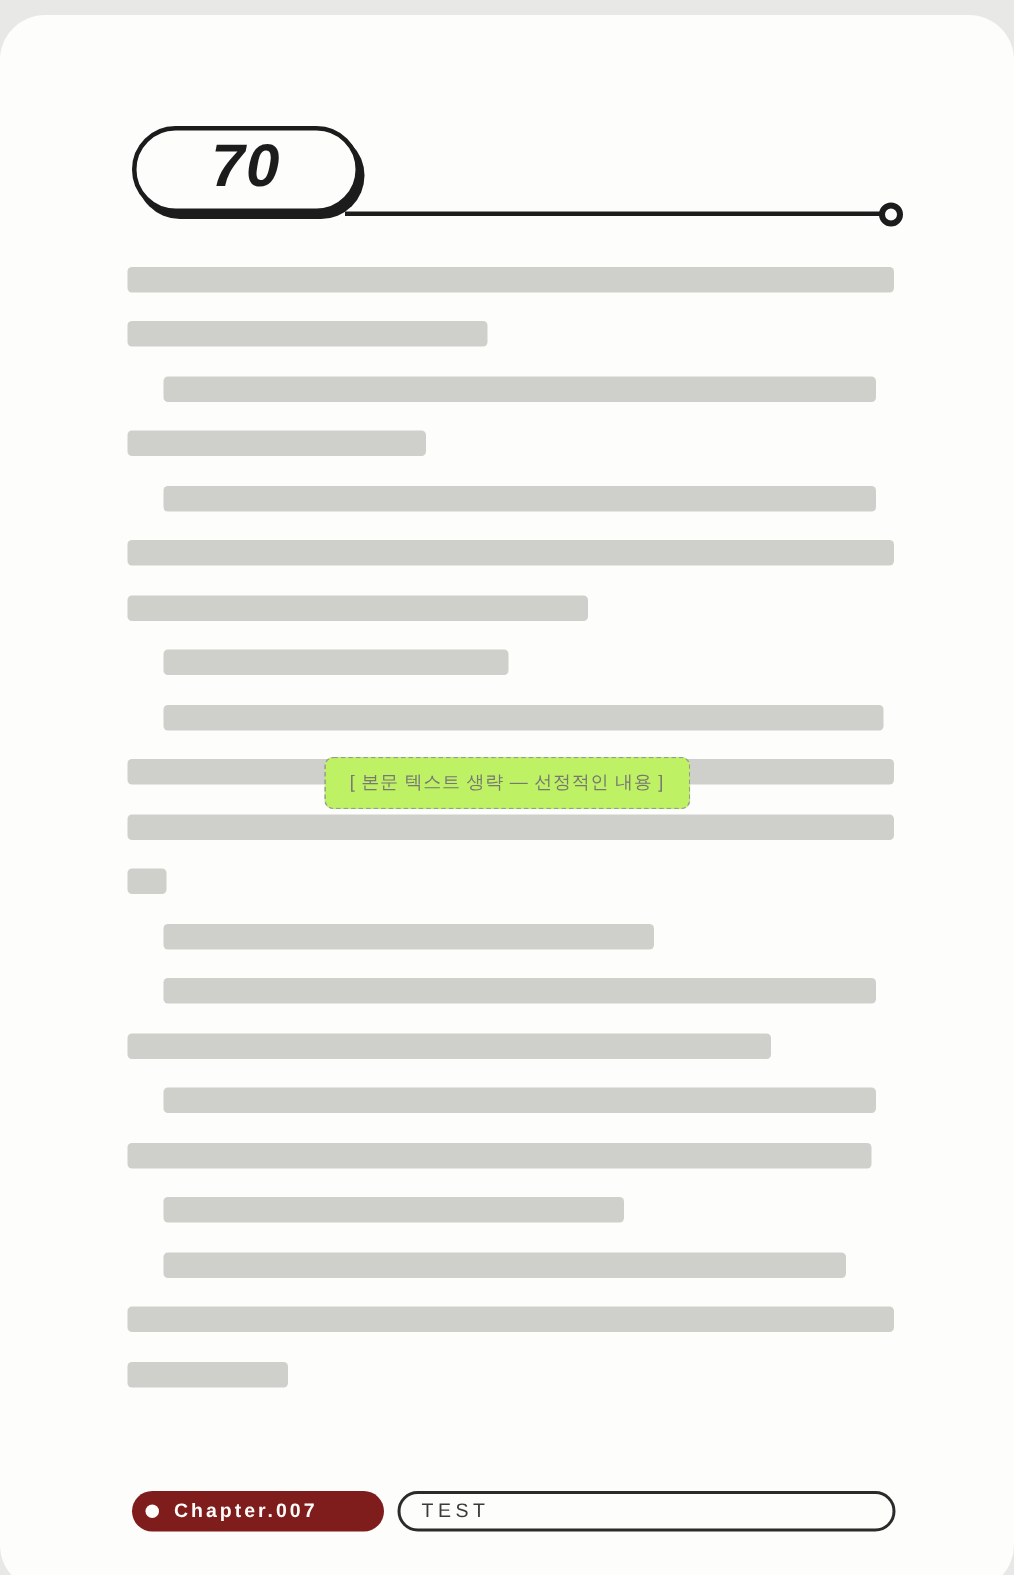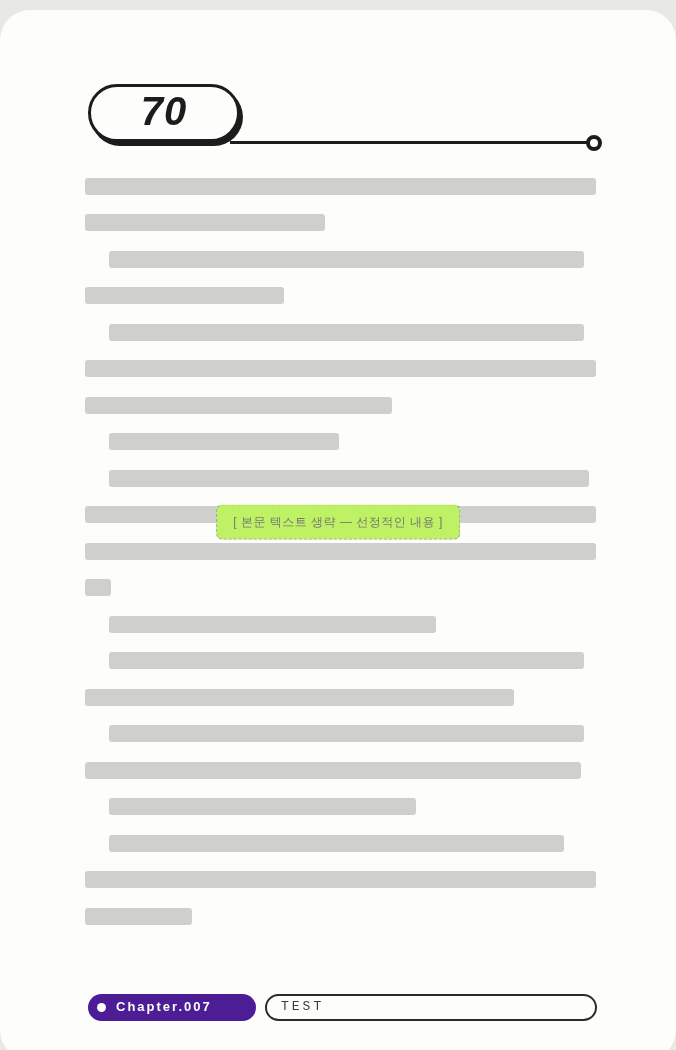--- a/index.html
+++ b/index.html
@@ -101,21 +101,21 @@
     z-index: 3;
   }
 
   
   .footer-chapter-pill {
     position: absolute;
     left: 88px;
     top: 984px;
     width: 168px;
     height: 27px;
-    background: #4c1d95;
+    background: #7f1d1d;
     border-radius: 14px;
     display: flex;
     align-items: center;
     box-sizing: border-box;
     padding-left: 9px;
   }
   .footer-chapter-pill .dot {
     width: 9px;
     height: 9px;
     border-radius: 50%;
@@ -139,21 +139,21 @@
     height: 27px;
     background: #fdfdfb;
     border: 2px solid #2b2b2b;
     border-radius: 14px;
     display: flex;
     align-items: center;
     box-sizing: border-box;
     padding-left: 14px;
   }
   .footer-section-pill .label {
-    font-family: Liberation Mono, monospace;
+    font-family: Liberation Sans, sans-serif;
     font-size: 13px;
     letter-spacing: 3px;
     color: #3a3a3a;
     transform: translateY(-1px);
   }
 </style>
 </head>
 <body>
 
 <div class="page">

